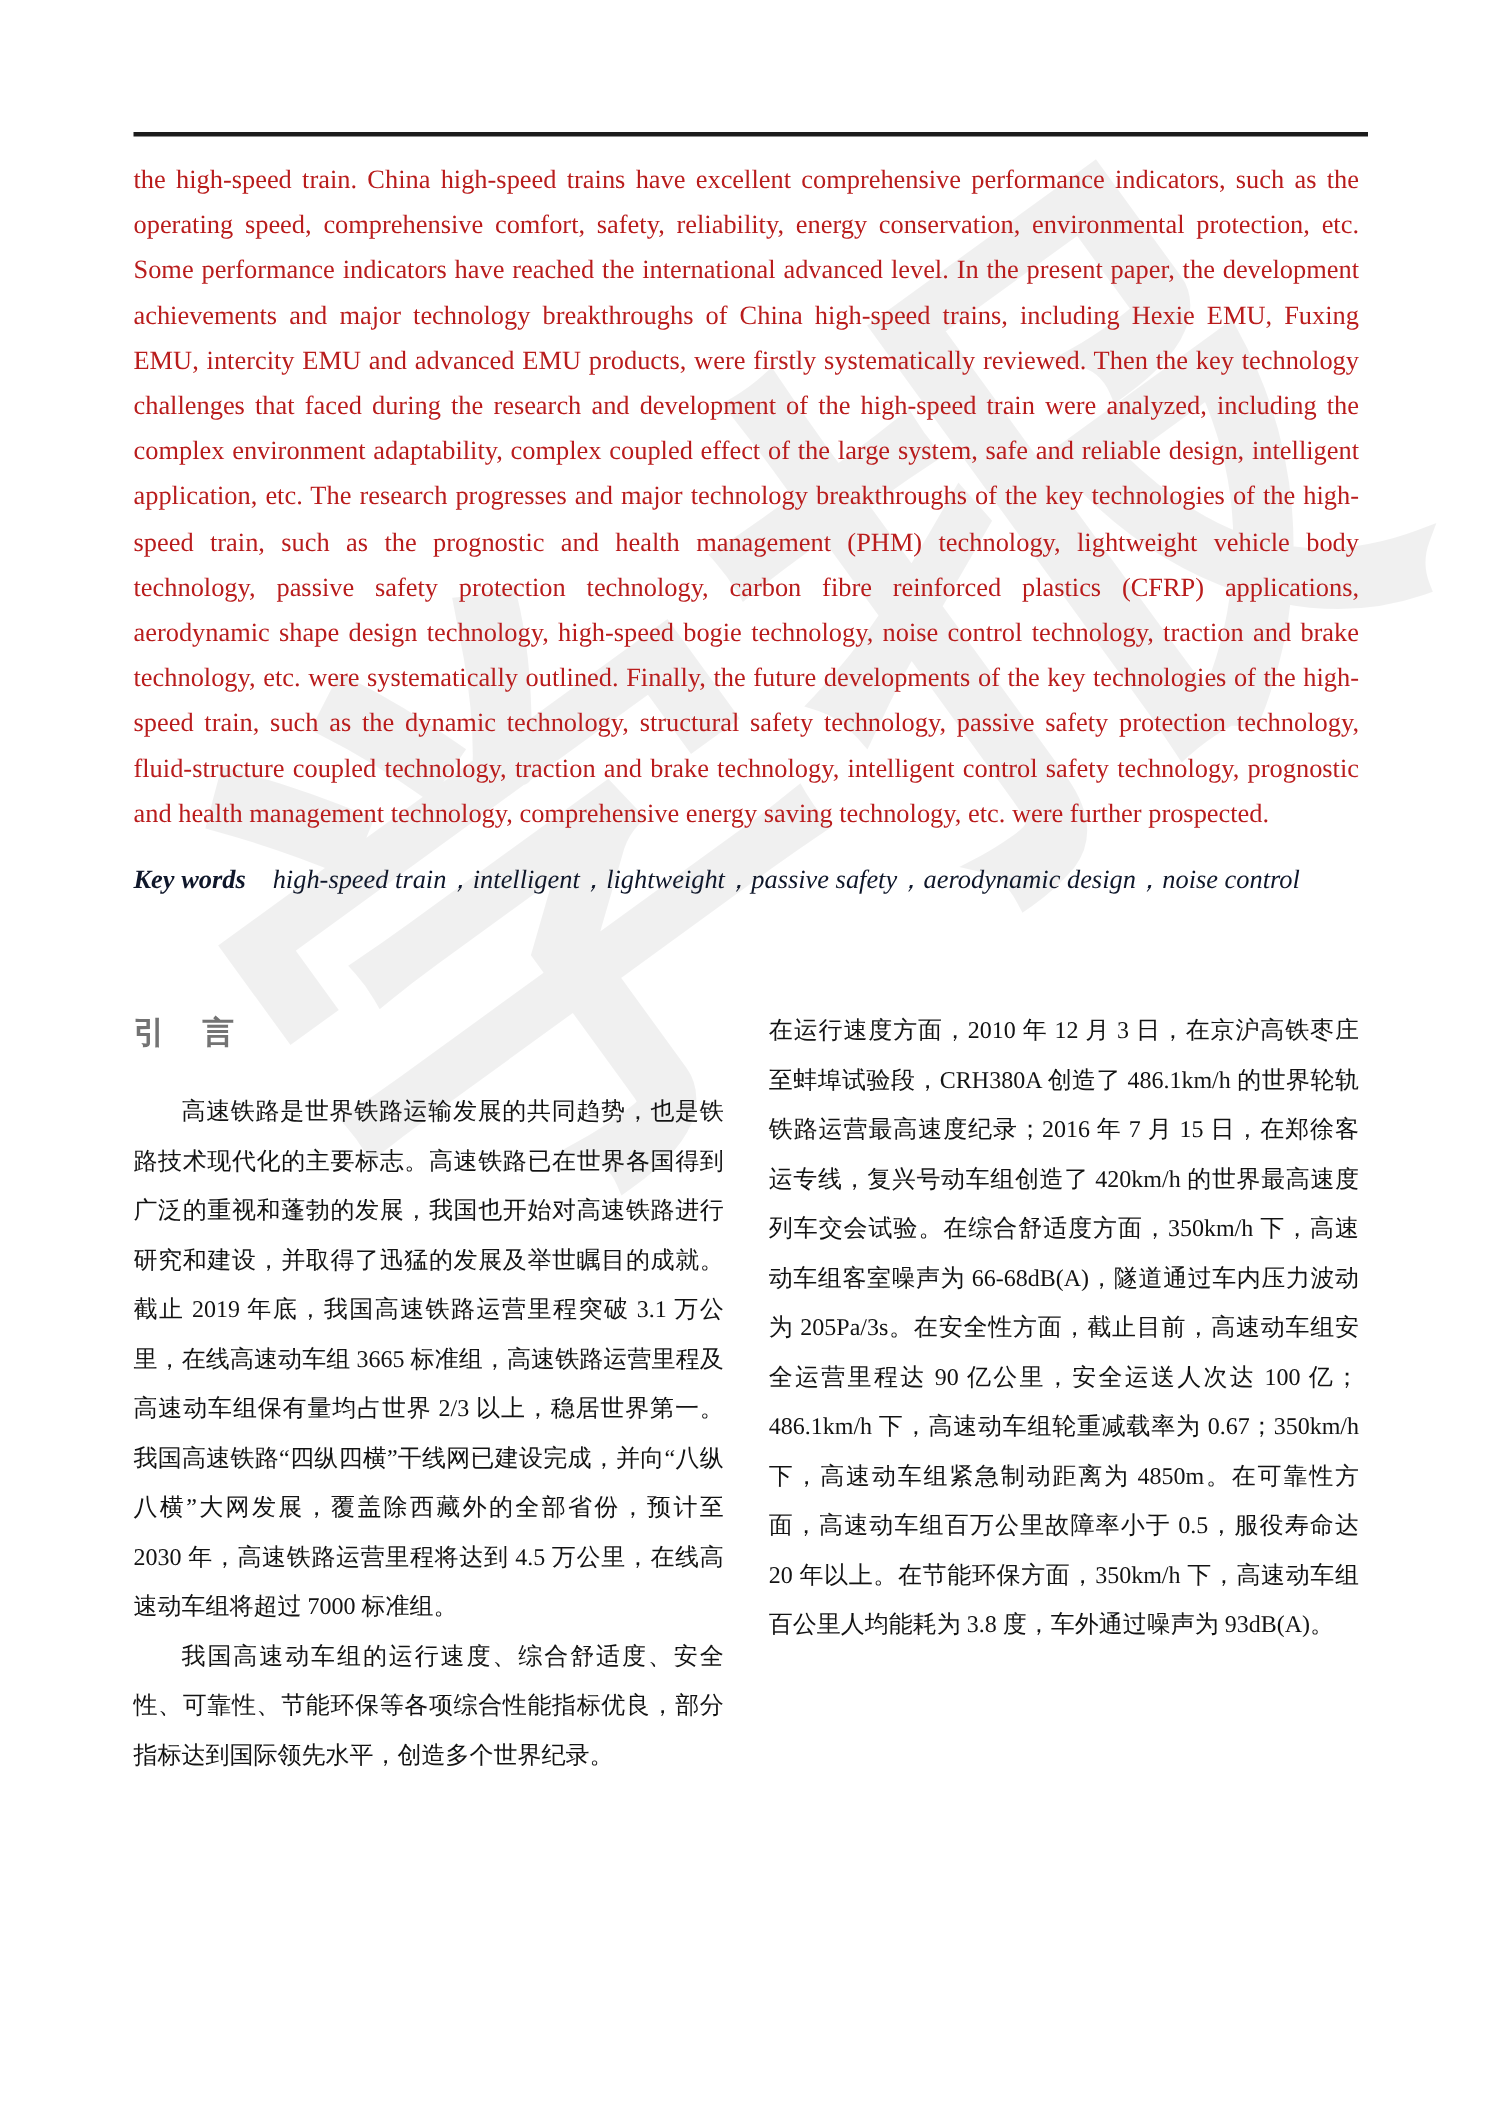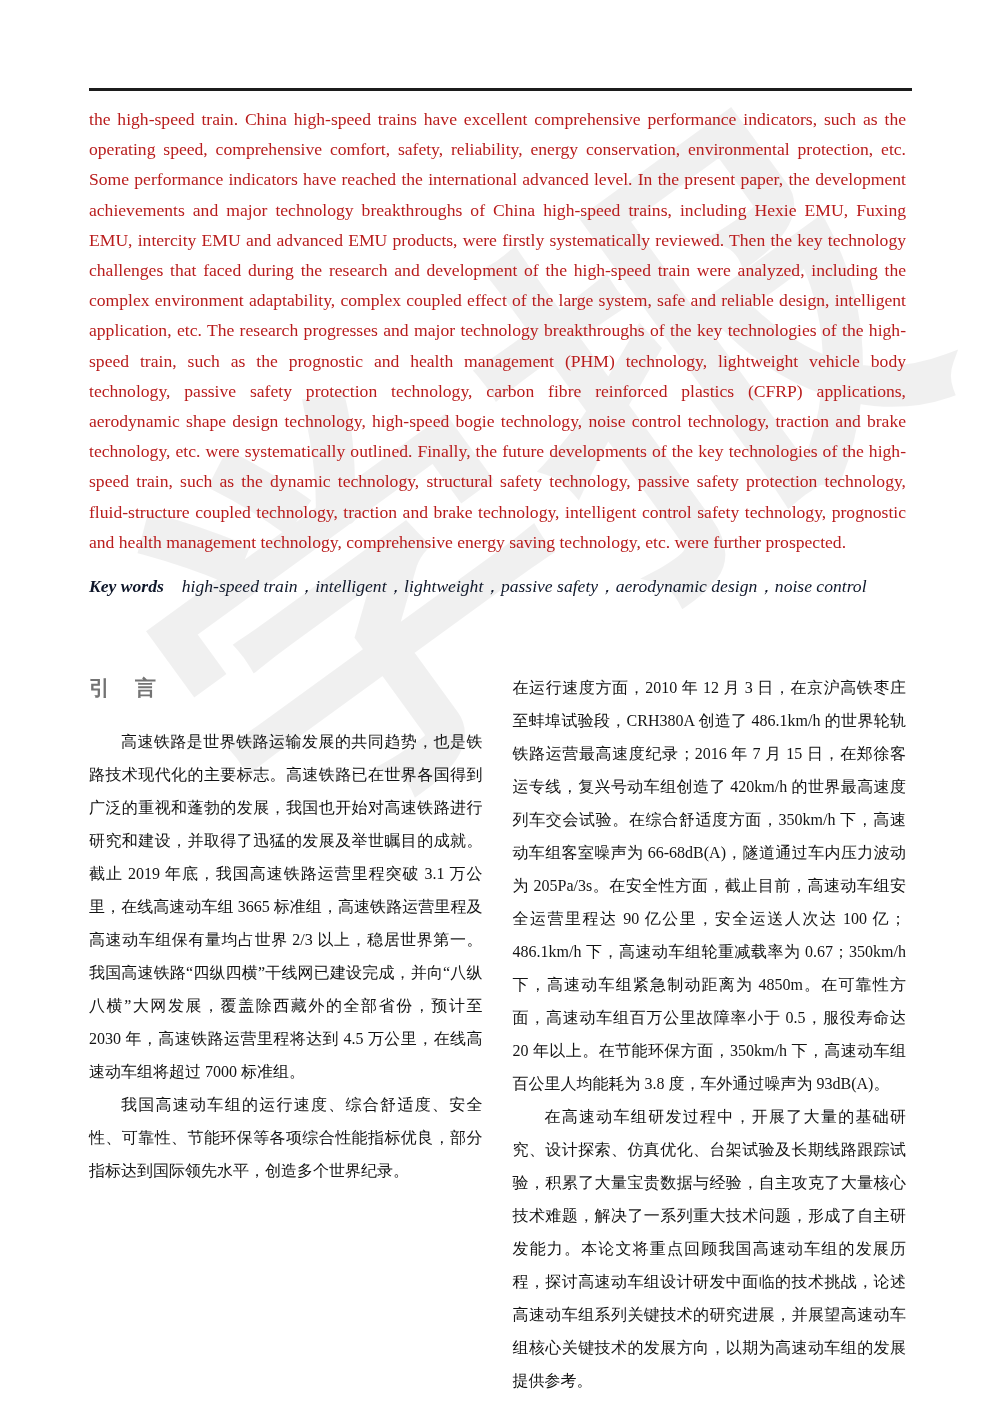--- a/index.html
+++ b/index.html
@@ -99,18 +99,17 @@
     <div class="columns">
 
       <div class="col cn">
         <div class="intro-heading">引　言</div>
         <p class="indent">高速铁路是世界铁路运输发展的共同趋势，也是铁路技术现代化的主要标志。高速铁路已在世界各国得到广泛的重视和蓬勃的发展，我国也开始对高速铁路进行研究和建设，并取得了迅猛的发展及举世瞩目的成就。截止 2019 年底，我国高速铁路运营里程突破 3.1 万公里，在线高速动车组 3665 标准组，高速铁路运营里程及高速动车组保有量均占世界 2/3 以上，稳居世界第一。我国高速铁路“四纵四横”干线网已建设完成，并向“八纵八横”大网发展，覆盖除西藏外的全部省份，预计至 2030 年，高速铁路运营里程将达到 4.5 万公里，在线高速动车组将超过 7000 标准组。</p>
         <p class="indent">我国高速动车组的运行速度、综合舒适度、安全性、可靠性、节能环保等各项综合性能指标优良，部分指标达到国际领先水平，创造多个世界纪录。</p>
       </div>
 
       <div class="col cn">
         <p>在运行速度方面，2010 年 12 月 3 日，在京沪高铁枣庄至蚌埠试验段，CRH380A 创造了 486.1km/h 的世界轮轨铁路运营最高速度纪录；2016 年 7 月 15 日，在郑徐客运专线，复兴号动车组创造了 420km/h 的世界最高速度列车交会试验。在综合舒适度方面，350km/h 下，高速动车组客室噪声为 66-68dB(A)，隧道通过车内压力波动为 205Pa/3s。在安全性方面，截止目前，高速动车组安全运营里程达 90 亿公里，安全运送人次达 100 亿；486.1km/h 下，高速动车组轮重减载率为 0.67；350km/h 下，高速动车组紧急制动距离为 4850m。在可靠性方面，高速动车组百万公里故障率小于 0.5，服役寿命达 20 年以上。在节能环保方面，350km/h 下，高速动车组百公里人均能耗为 3.8 度，车外通过噪声为 93dB(A)。</p>
-        <p class="indent">在高速动车组研发过程中，开展了大量的基础研究、设计探索、仿真优化、台架试验及长期线路跟踪试验，积累了大量宝贵数据与经验，自主攻克了大量核心技术难题，解决了一系列重大技术问题，形成了自主研发能力。本论文将重点回顾我国高速动车组的发展历程，探讨高速动车组设计研发中面临的技术挑战，论述高速动车组系列关键技术的研究进展，并展望高速动车组核心关键技术的发展方向，以期为高速动车组的发展提供参考。</p>
       </div>
 
     </div>
   </div>
 </div>
 
 </body></html>

